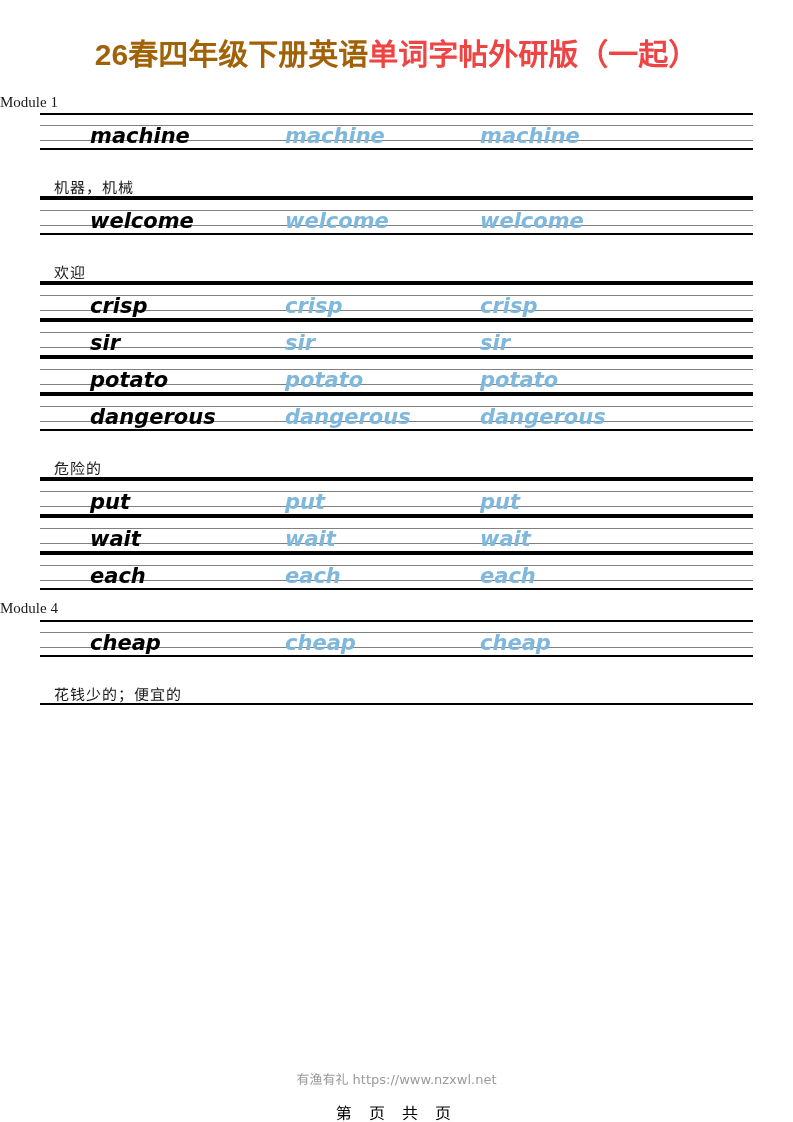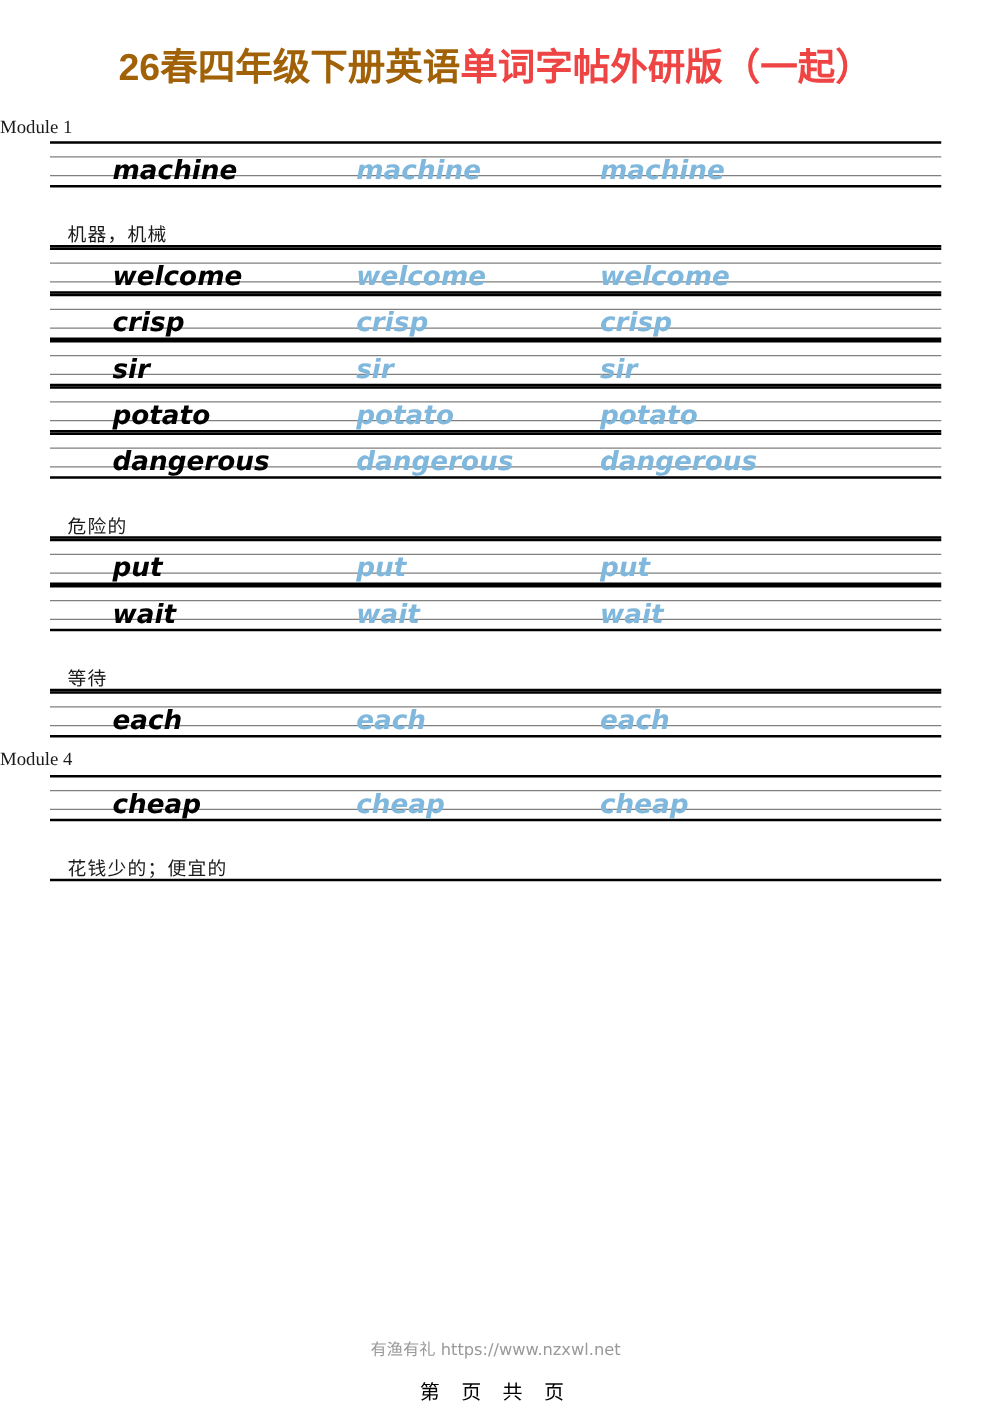--- a/index.html
+++ b/index.html
@@ -165,20 +165,23 @@
       <div class="word-block">
         <div class="rule-strip">
           <div class="thin-line thin-1"></div>
           <div class="thin-line thin-2"></div>
           <div class="word-row">
             <div class="word-cell c1">welcome</div>
             <div class="word-cell c2">welcome</div>
             <div class="word-cell c3">welcome</div>
           </div>
         </div>
+        <div class="meaning-strip">
+          <div class="meaning-text">欢迎</div>
+        </div>
       </div>
       <div class="word-block">
         <div class="rule-strip">
           <div class="thin-line thin-1"></div>
           <div class="thin-line thin-2"></div>
           <div class="word-row">
             <div class="word-cell c1">crisp</div>
             <div class="word-cell c2">crisp</div>
             <div class="word-cell c3">crisp</div>
           </div>
@@ -233,23 +236,20 @@
       </div>
       <div class="word-block">
         <div class="rule-strip">
           <div class="thin-line thin-1"></div>
           <div class="thin-line thin-2"></div>
           <div class="word-row">
             <div class="word-cell c1">wait</div>
             <div class="word-cell c2">wait</div>
             <div class="word-cell c3">wait</div>
           </div>
-        </div>
-        <div class="meaning-strip">
-          <div class="meaning-text">等待</div>
         </div>
       </div>
       <div class="word-block">
         <div class="rule-strip">
           <div class="thin-line thin-1"></div>
           <div class="thin-line thin-2"></div>
           <div class="word-row">
             <div class="word-cell c1">each</div>
             <div class="word-cell c2">each</div>
             <div class="word-cell c3">each</div>

